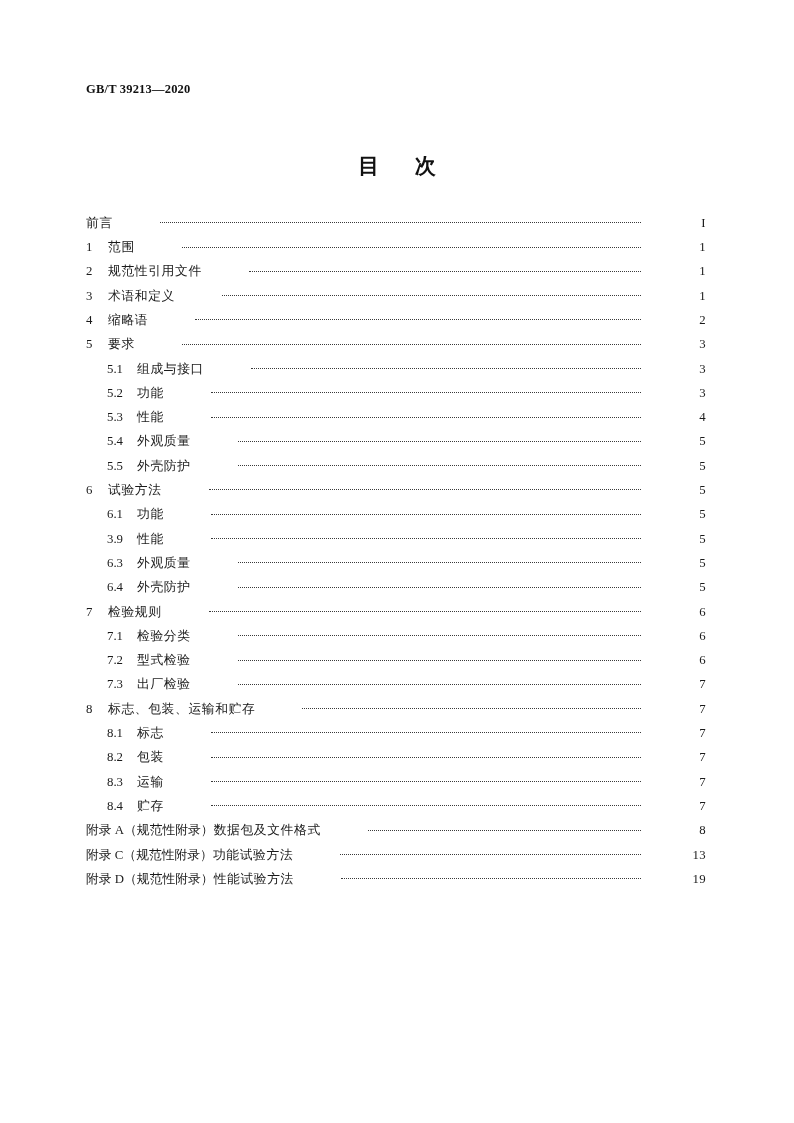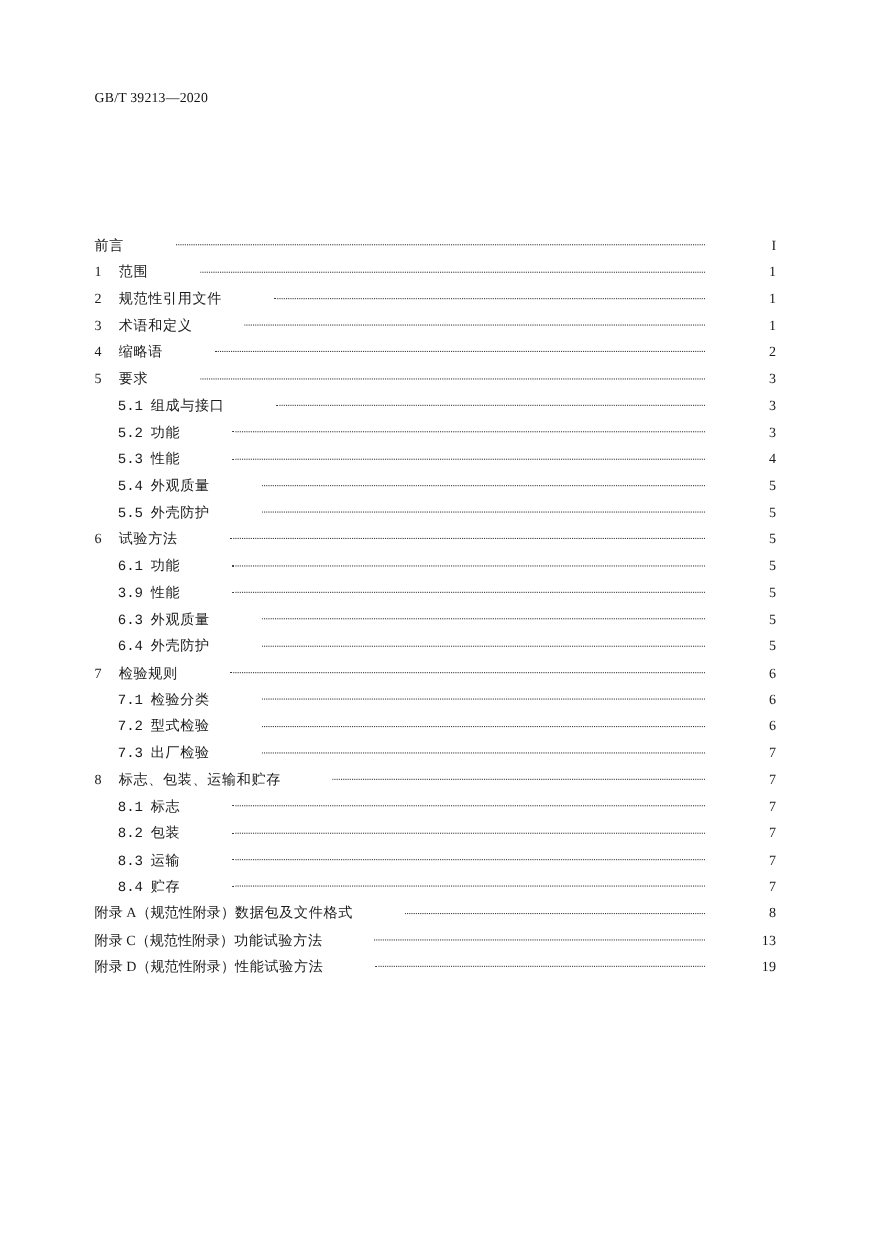--- a/index.html
+++ b/index.html
@@ -25,21 +25,21 @@
     height: 1123px;
   }
 
   
   .std-header {
     position: absolute;
     left: 86px;
     top: 82px;
     font-size: 12.5px;
     letter-spacing: 0.2px;
-    font-weight: normal;
+    font-weight: bold;
     white-space: nowrap;
     color: #111;
   }
 
   
   .doc-title {
     position: absolute;
     left: 0;
     top: 152px;
     width: 794px;
@@ -67,21 +67,20 @@
     height: 24.3px;
     font-size: 12.8px;
     white-space: nowrap;
     color: #1a1a1a;
     gap: 40px;
   }
 
   
   .toc-entry.level-2 .entry-head {
     padding-left: 21px;
-    font-family: Liberation Mono, monospace;
   }
 
   .entry-head {
     display: flex;
     align-items: baseline;
     flex: 0 0 auto;
   }
 
   .entry-num {
     display: inline-block;
@@ -129,20 +128,21 @@
     letter-spacing: 0.4px;
   }
 </style>
 </head>
 <body>
 
 <div class="page">
 
   <div class="std-header">GB/T 39213—2020</div>
 
+  <div class="doc-title">目  次</div>
 
   <div class="toc">
       <div class="toc-entry level-1 noval">
         <span class="entry-head">
           <span class="entry-label">前言</span>
         </span>
         <span class="leader"></span>
         <span class="entry-page">I</span>
       </div>
       <div class="toc-entry level-1">

